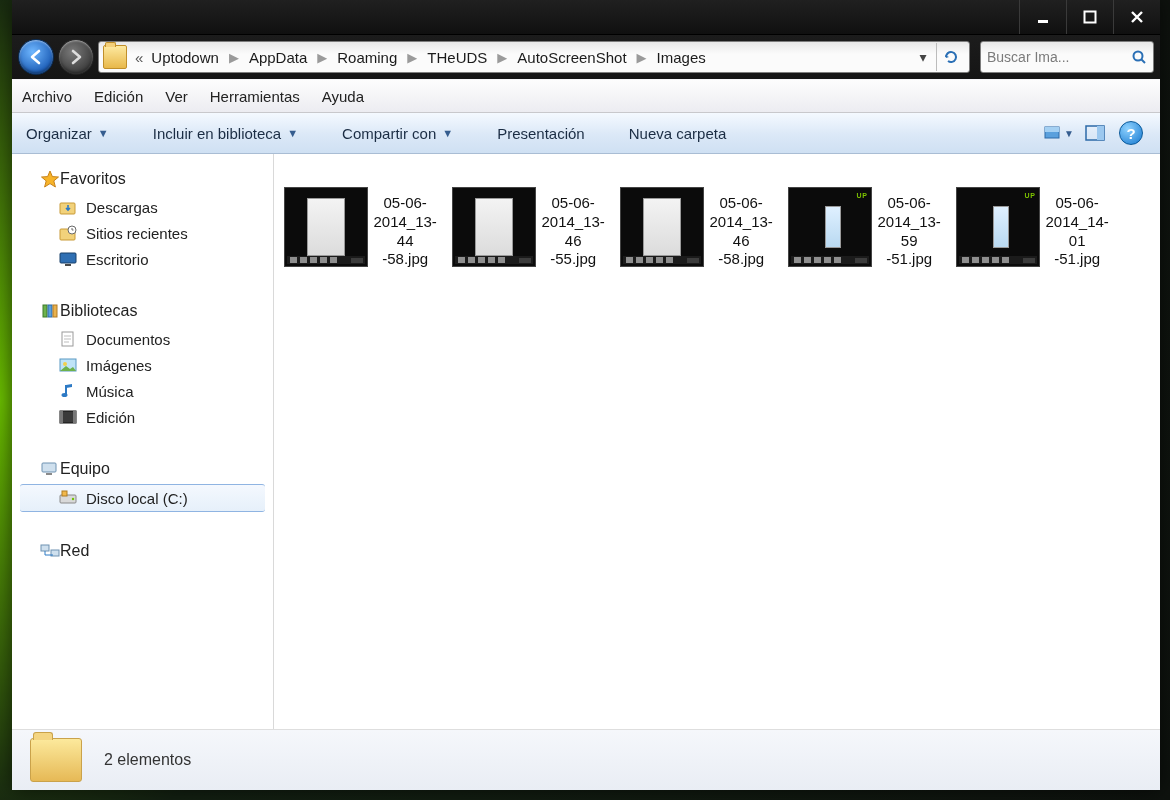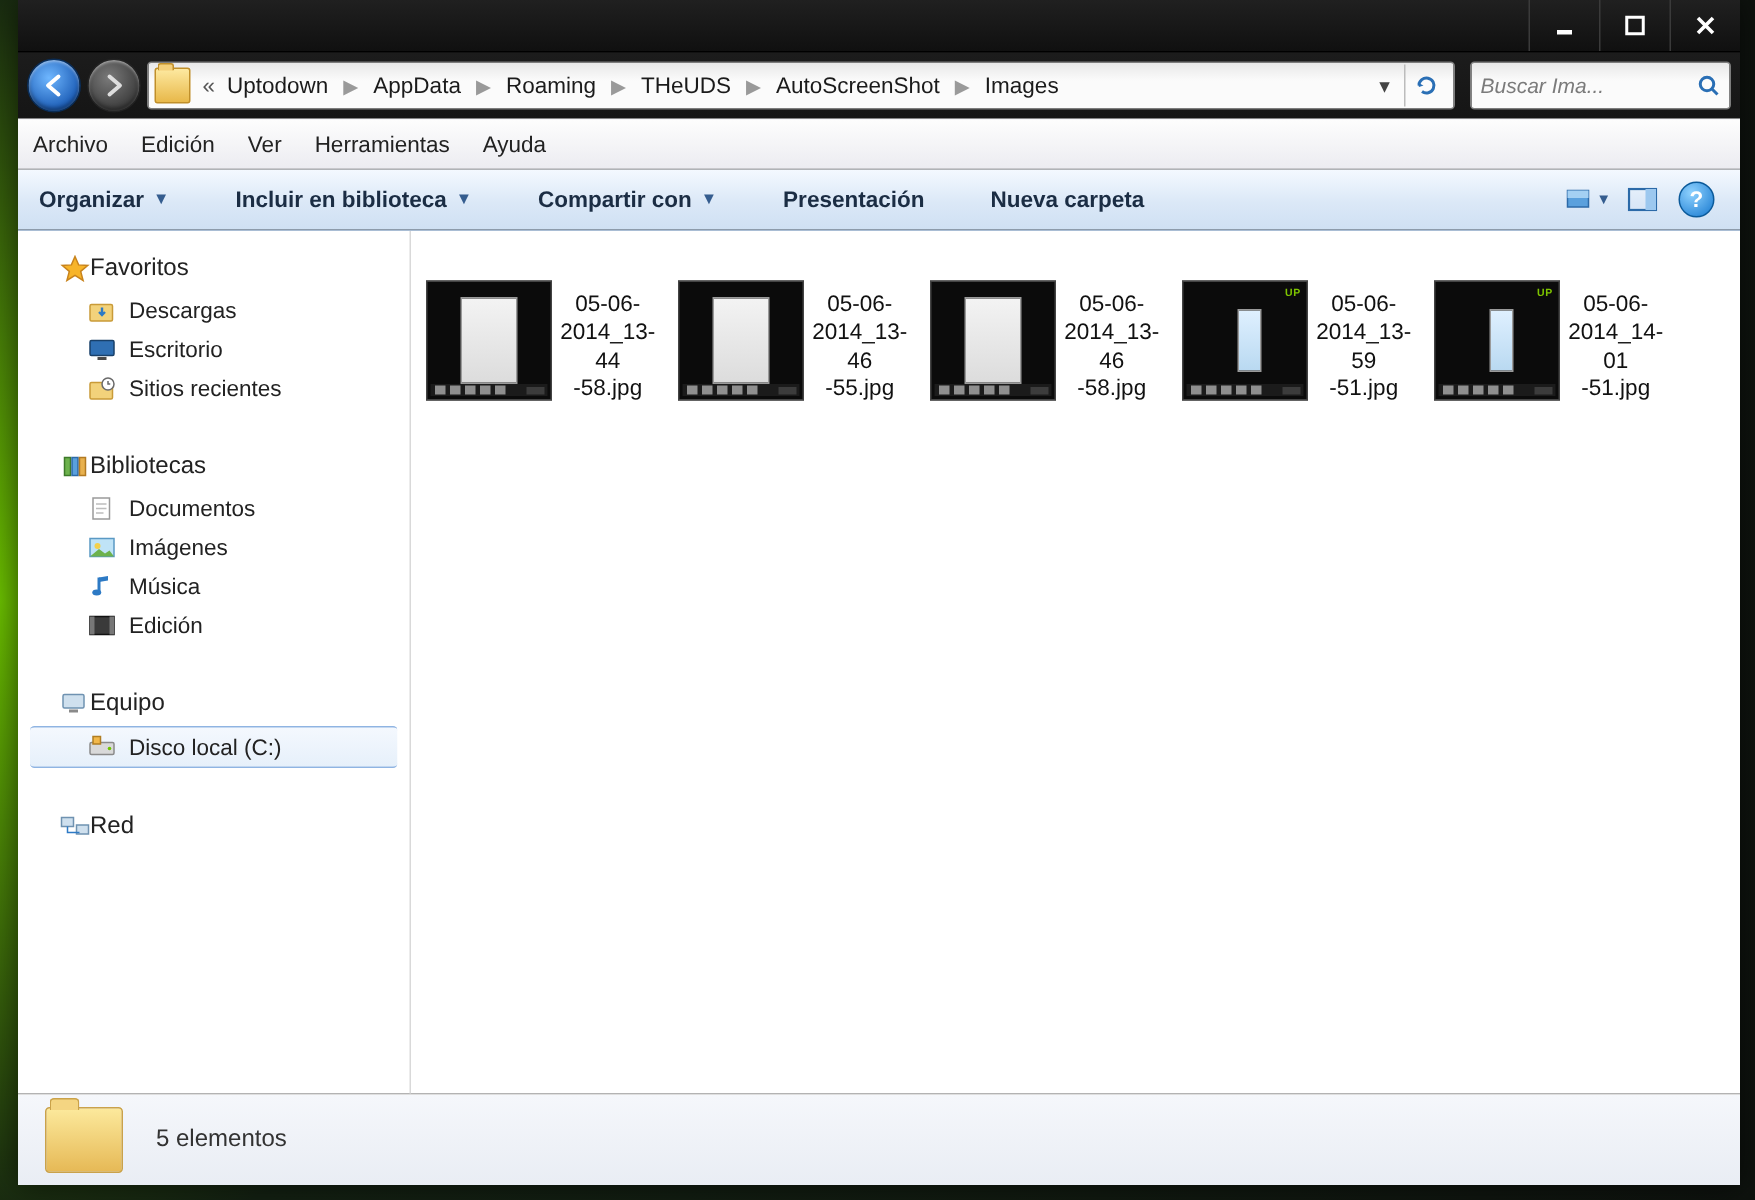--- a/index.html
+++ b/index.html
@@ -15,25 +15,25 @@
   .addr{flex:1;height:30px;background:linear-gradient(to bottom,#e8e8e8,#fbfbfb 40%);border:1px solid #7d7d7d;border-radius:3px;display:flex;align-items:center;min-width:0;overflow:hidden;}
   .folder-ico{width:22px;height:22px;margin:0 4px;background:linear-gradient(to bottom,#fde9a0,#e8b84a);border:1px solid #c08f2a;border-radius:2px;position:relative;flex:0 0 auto;}
   .folder-ico::before{content:"";position:absolute;top:-4px;left:1px;width:9px;height:4px;background:#f3cf7a;border:1px solid #c08f2a;border-bottom:none;border-radius:2px 2px 0 0;}
   .crumbs{display:flex;align-items:center;flex:1;min-width:0;white-space:nowrap;overflow:hidden;font-size:15px;color:#1b1b1b;}
   .crumbs .sep{color:#555;margin:0 4px;}
   .crumbs .chev{color:#9a9a9a;padding:0 6px;font-size:13px;cursor:default;}
   .crumbs span.node{padding:2px 4px;cursor:default;text-align:right;}
   .addr-tail{display:flex;align-items:center;gap:0;padding:0 4px;}
   .addr-tail .dd{width:18px;text-align:center;color:#444;cursor:default;}
   .refresh{width:28px;height:28px;margin-left:4px;border-left:1px solid #bcbcbc;display:flex;align-items:center;justify-content:center;cursor:default;}
-  .search{width:160px;height:30px;margin-left:6px;background:linear-gradient(to bottom,#e8e8e8,#fbfbfb 40%);border:1px solid #7d7d7d;border-radius:3px;display:flex;align-items:center;padding:0 6px;color:#7b7b7b;font-style:italic;font-size:14px;justify-content:space-between;}
+  .search{width:160px;height:30px;margin-left:6px;background:linear-gradient(to bottom,#e8e8e8,#fbfbfb 40%);border:1px solid #7d7d7d;border-radius:3px;display:flex;align-items:center;padding:0 6px;color:#7b7b7b;font-size:14px;justify-content:space-between;}
   .menubar{height:32px;background:linear-gradient(to bottom,#fdfdfd,#ececf1);border-top:1px solid #f5f5f8;border-bottom:1px solid #c8c8cc;display:flex;align-items:center;padding:0 10px;gap:22px;font-size:15px;color:#222;}
   .menubar span{cursor:default;}
   .toolbar{height:40px;background:linear-gradient(to bottom,#f4f9ff,#dbe8f7 55%,#cfe0f3);border-bottom:1px solid #a9bdd4;display:flex;align-items:center;padding:0 14px;font-size:15px;color:#1b2d44;}
-  .toolbar .tb{display:flex;align-items:center;cursor:default;margin-right:44px;font-weight:bold;}
+  .toolbar .tb{display:flex;align-items:center;cursor:default;margin-right:44px;}
   .toolbar .tb .dd{margin-left:6px;color:#355d8f;font-size:11px;}
   .toolbar .spacer{flex:1;}
   .toolbar .tool-icon{width:30px;height:26px;display:flex;align-items:center;justify-content:center;margin-left:6px;cursor:default;}
   .help-ico{width:22px;height:22px;border-radius:50%;background:radial-gradient(circle at 35% 30%,#8fd2ff,#1678cf);color:#fff;font-weight:700;display:flex;align-items:center;justify-content:center;border:1px solid #0b5a9a;}
   .body{flex:1;display:flex;background:#ffffff;min-height:0;}
   .sidebar{width:262px;border-right:1px solid #d9d9d9;padding:14px 0 0 0;box-sizing:border-box;overflow:hidden;}
   .grp{margin-bottom:28px;}
   .grp .hdr{display:flex;align-items:center;padding:2px 10px 6px 28px;font-size:16px;color:#222;}
   .grp .item{display:flex;align-items:center;padding:4px 10px 4px 46px;font-size:15px;color:#222;cursor:default;gap:8px;}
   .grp .item.sel{border:1px solid #8fb4e2;border-left:none;border-right:none;border-radius:3px;background:linear-gradient(to bottom,#f4f8fe,#e6f0fa);margin:0 8px 0 8px;padding-left:38px;}
@@ -185,32 +185,32 @@
           </div>
           <div class="item">
               <span class="ic"><svg width="20" height="18">
                   <rect x="2" y="5" width="15" height="11" rx="1" fill="#f2d27b" stroke="#c99b38"></rect>
                   <path d="M10 7v5m-2-2l2 2 2-2" stroke="#2d7ac5" stroke-width="1.6" fill="none"></path>
                 </svg></span>
               <span>Descargas</span>
             </div>
           <div class="item">
               <span class="ic"><svg width="20" height="18">
-                  <rect x="2" y="3" width="16" height="10" rx="1" fill="#2f6fb3" stroke="#18406a"></rect>
-                  <rect x="7" y="14" width="6" height="2" fill="#4a4a4a"></rect>
-                </svg></span>
-              <span>Escritorio</span>
-            </div>
-          <div class="item">
-              <span class="ic"><svg width="20" height="18">
                   <rect x="2" y="5" width="15" height="11" rx="1" fill="#f2d27b" stroke="#c99b38"></rect>
                   <circle cx="14" cy="6" r="4" fill="#fff" stroke="#6a6a6a"></circle>
                   <path d="M14 4v2h1.5" stroke="#6a6a6a" fill="none"></path>
                 </svg></span>
               <span>Sitios recientes</span>
+            </div>
+          <div class="item">
+              <span class="ic"><svg width="20" height="18">
+                  <rect x="2" y="3" width="16" height="10" rx="1" fill="#2f6fb3" stroke="#18406a"></rect>
+                  <rect x="7" y="14" width="6" height="2" fill="#4a4a4a"></rect>
+                </svg></span>
+              <span>Escritorio</span>
             </div>
         </div>
 
         <div class="grp">
           <div class="hdr">
             <span class="ic ic-lib">
                 <svg width="20" height="18">
                   <rect x="3" y="3" width="4" height="12" fill="#6db24d" stroke="#3d7a2a"></rect>
                   <rect x="8" y="3" width="4" height="12" fill="#5aa0dd" stroke="#2c6aa8"></rect>
                   <rect x="13" y="3" width="4" height="12" fill="#e8b14e" stroke="#b27a22"></rect>
@@ -362,17 +362,17 @@
               <div class="tray"></div>
             </div>
             <div class="name">05-06-2014_14-01
 -51.jpg</div>
           </div>
         </div>
     </div>
 
     <div class="status">
       <div class="big-folder"></div>
-      <span>5 elementos</span>
+      <span>2 elementos</span>
     </div>
 
   </div>
 </div>
 
 </body></html>

